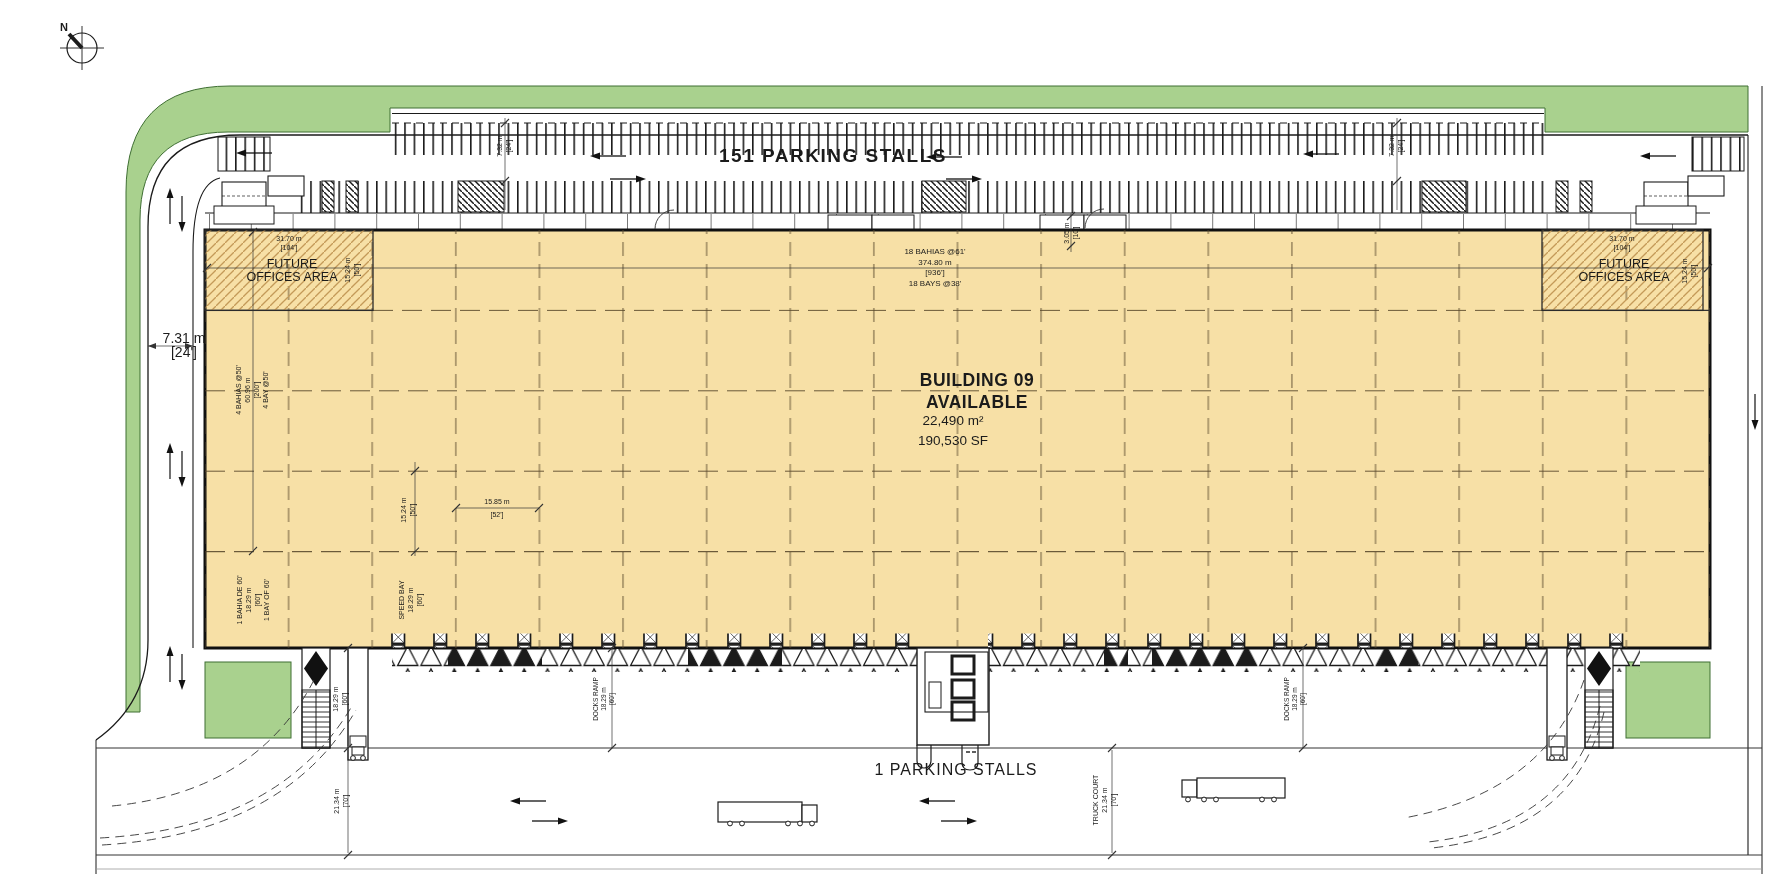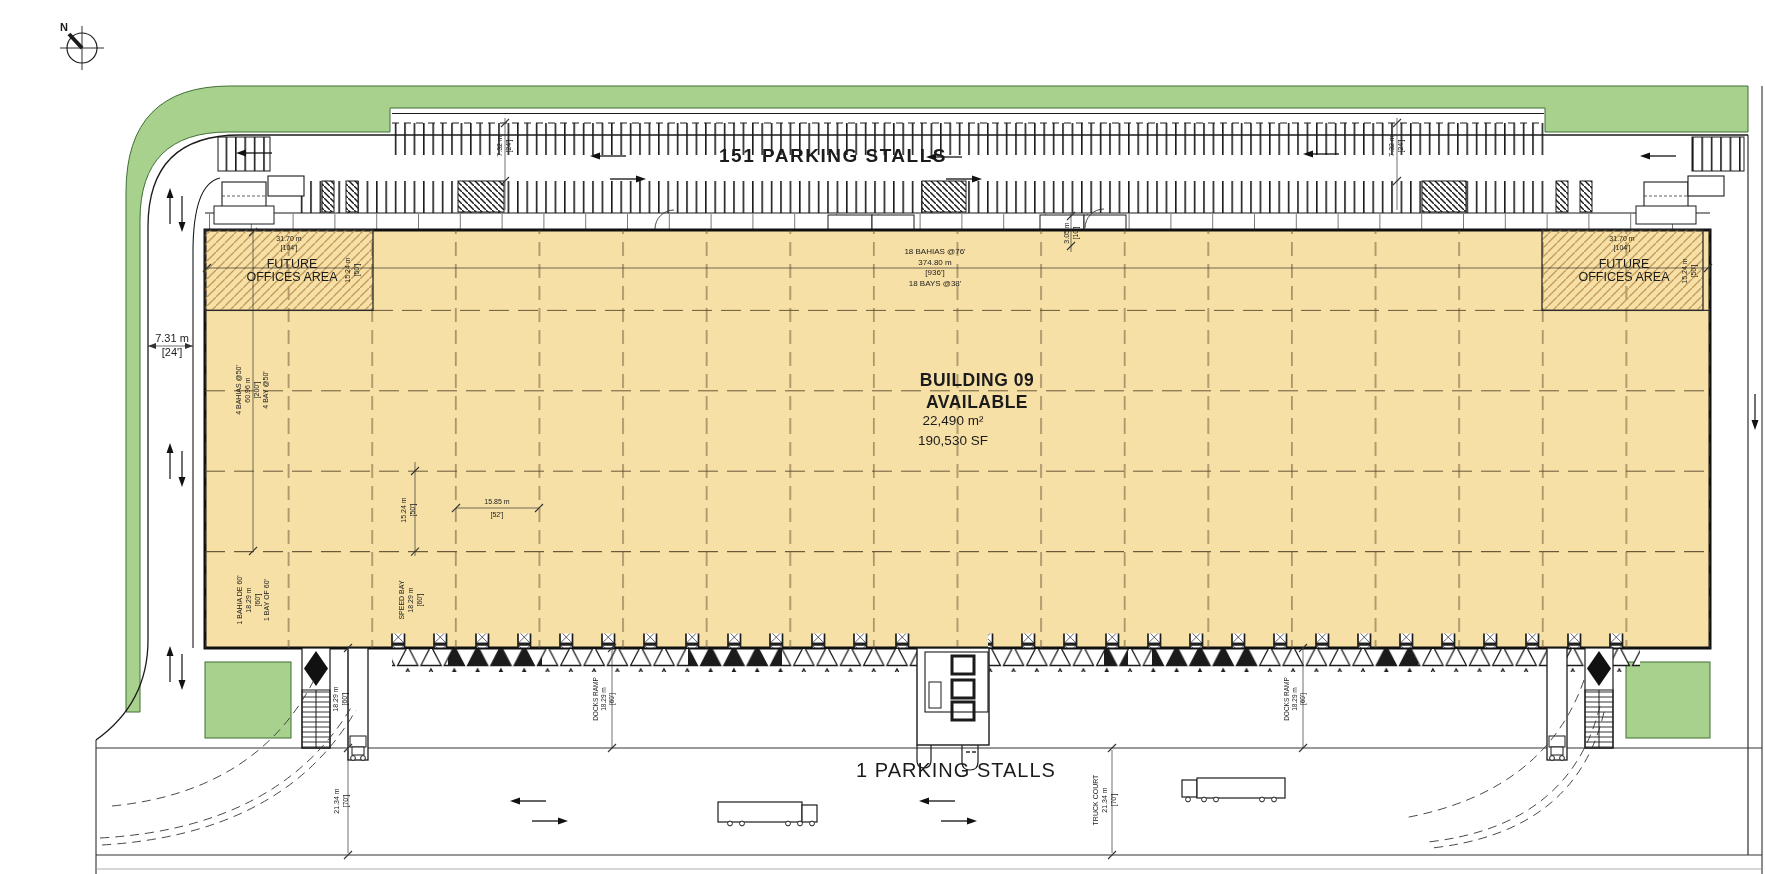--- a/index.html
+++ b/index.html
@@ -3,27 +3,27 @@
 <meta charset="utf-8">
 <style>
   html,body{margin:0;padding:0;background:#fff;}
   .canvas{position:relative;width:1765px;height:874px;background:#fff;
           font-family:"Liberation Sans",sans-serif;color:#1b1b1b;overflow:hidden;}
   .canvas svg{position:absolute;left:0;top:0;}
   .lbl{position:absolute;transform:translate(-50%,-50%);text-align:center;white-space:nowrap;color:#1b1b1b;}
   .lbl.v{transform:translate(-50%,-50%) rotate(-90deg);}
   .ln{display:block;}
   .t19{font-size:19px;letter-spacing:1.5px;}
-  .t18{font-size:20px;letter-spacing:1px;}
+  .t18{font-size:16px;letter-spacing:1px;}
   .t17b{font-size:17.5px;font-weight:bold;line-height:22px;letter-spacing:.5px;margin-left:24px;}
   .t13{font-size:13.5px;line-height:20px;}
   .t12b{font-size:12.5px;font-weight:normal;line-height:13px;}
   .t11b{font-size:11px;font-weight:bold;}
   .t8{font-size:8px;line-height:10.5px;}
-  .t8g{font-size:11px;line-height:13.5px;}
+  .t8g{font-size:14px;line-height:13.5px;margin-left:12px;}
   .t7{font-size:7px;line-height:9px;}
   .t7g{font-size:7px;line-height:13px;}
   .t65{font-size:6.5px;line-height:8px;}
 </style>
 </head>
 <body>
 
 <div class="canvas">
 
 <svg width="1765" height="874" viewBox="0 0 1765 874">
@@ -399,21 +399,21 @@
 <div class="lbl t12b" style="left:1624px;top:271px;">
   <span class="ln">FUTURE</span>
       <span class="ln">OFFICES AREA</span>
 </div>
 <div class="lbl v t7" style="left:1689px;top:271px;">
   <span class="ln">15.24 m</span>
       <span class="ln">[50']</span>
 </div>
 
 <div class="lbl t8" style="left:935px;top:268px;">
-  <span class="ln">18 BAHIAS @76'</span>
+  <span class="ln">18 BAHIAS @61'</span>
   <span class="ln">374.80 m</span>
   <span class="ln">[936']</span>
   <span class="ln">18 BAYS @38'</span>
 </div>
 
 <div class="lbl v t7" style="left:1071px;top:233px;">
   <span class="ln">3.05 m</span>
       <span class="ln">[10']</span>
 </div>
 

